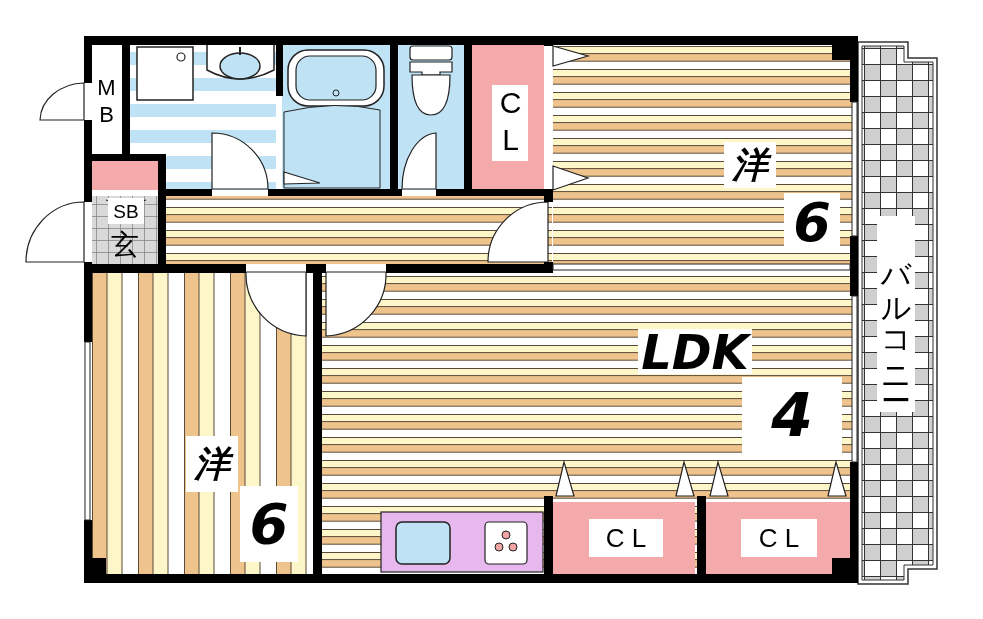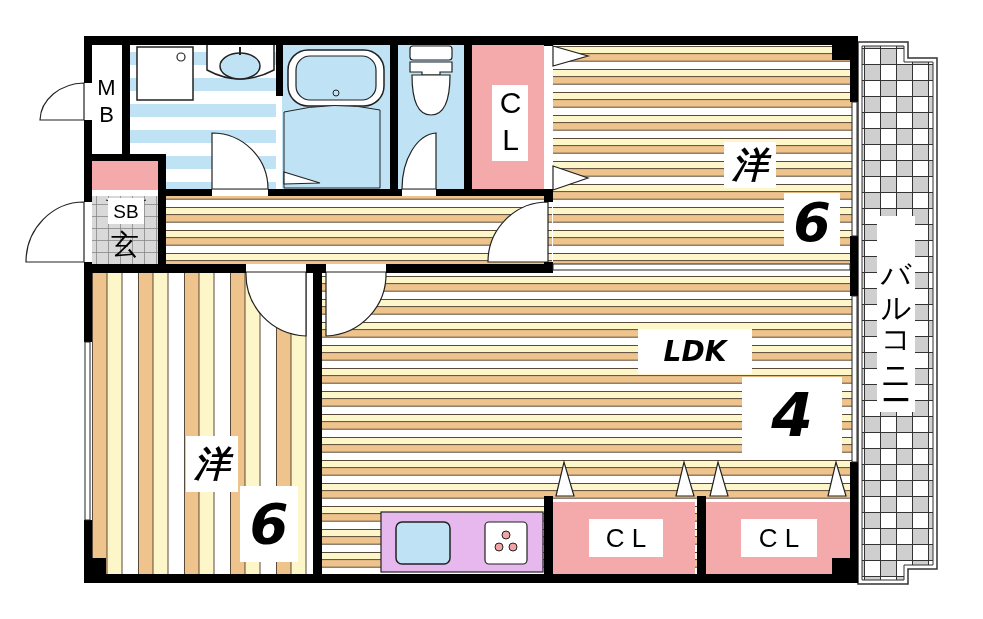--- a/index.html
+++ b/index.html
@@ -196,21 +196,21 @@
 </div>
 <div class="lbl lbl-plain" style="left:108px;top:162px;width:36px;height:26px;font-size:19px;margin-top:36px;">SB</div>
 <div class="lbl" style="left:106px;top:228px;width:38px;height:34px;font-size:28px;background:transparent;">玄</div>
 <div class="lbl lbl-plain" style="left:492px;top:85px;width:36px;height:76px;font-size:30px;">
   <span style="writing-mode:vertical-rl;text-orientation:upright;letter-spacing:4px;">CL</span>
 </div>
 
 <div class="lbl lbl-jp" style="left:724px;top:142px;width:52px;height:46px;font-size:36px;">洋</div>
 <div class="lbl lbl-num" style="left:784px;top:193px;width:56px;height:60px;font-size:54px;">6</div>
 
-<div class="lbl lbl-jp" style="left:638px;top:329px;width:114px;height:45px;font-size:28px;">LDK</div>
+<div class="lbl lbl-jp" style="left:638px;top:329px;width:114px;height:45px;font-size:48px;">LDK</div>
 <div class="lbl lbl-num" style="left:742px;top:377px;width:100px;height:76px;font-size:60px;">4</div>
 
 <div class="lbl lbl-jp" style="left:186px;top:436px;width:52px;height:56px;font-size:36px;">洋</div>
 <div class="lbl lbl-num" style="left:240px;top:486px;width:58px;height:76px;font-size:56px;">6</div>
 
 <div class="lbl lbl-plain" style="left:589px;top:519px;width:74px;height:38px;font-size:26px;">C L</div>
 <div class="lbl lbl-plain" style="left:741px;top:519px;width:76px;height:38px;font-size:26px;">C L</div>
 
 <div class="lbl" style="left:877px;top:216px;width:38px;height:196px;font-size:30px;">
   <span style="writing-mode:vertical-rl;letter-spacing:2px;">バルコニー</span>

